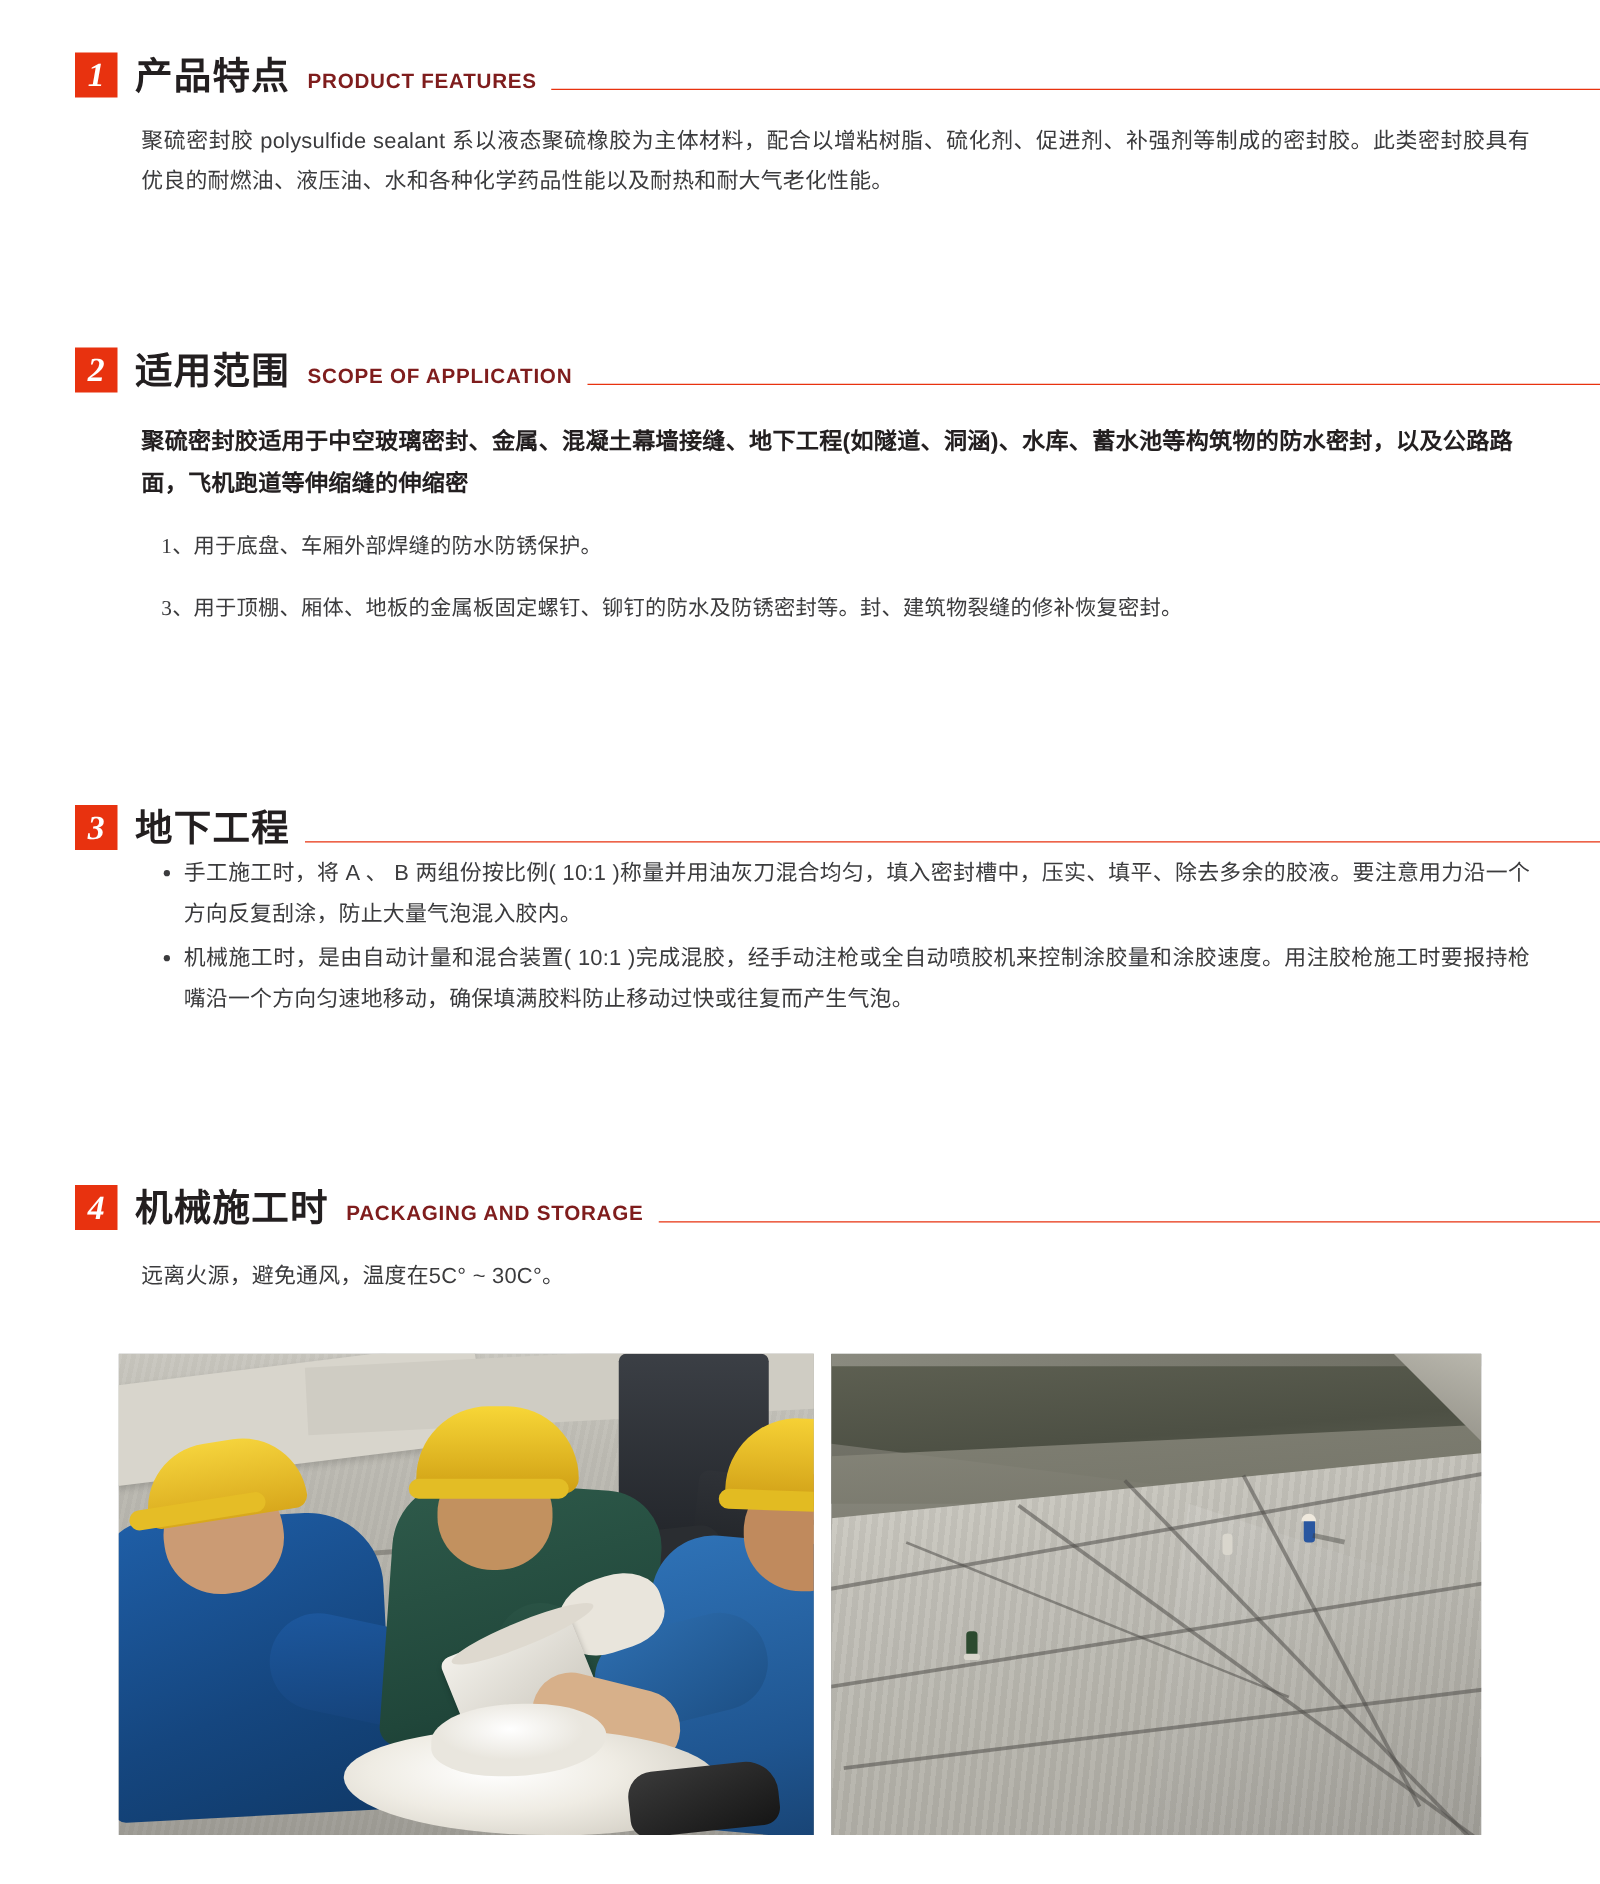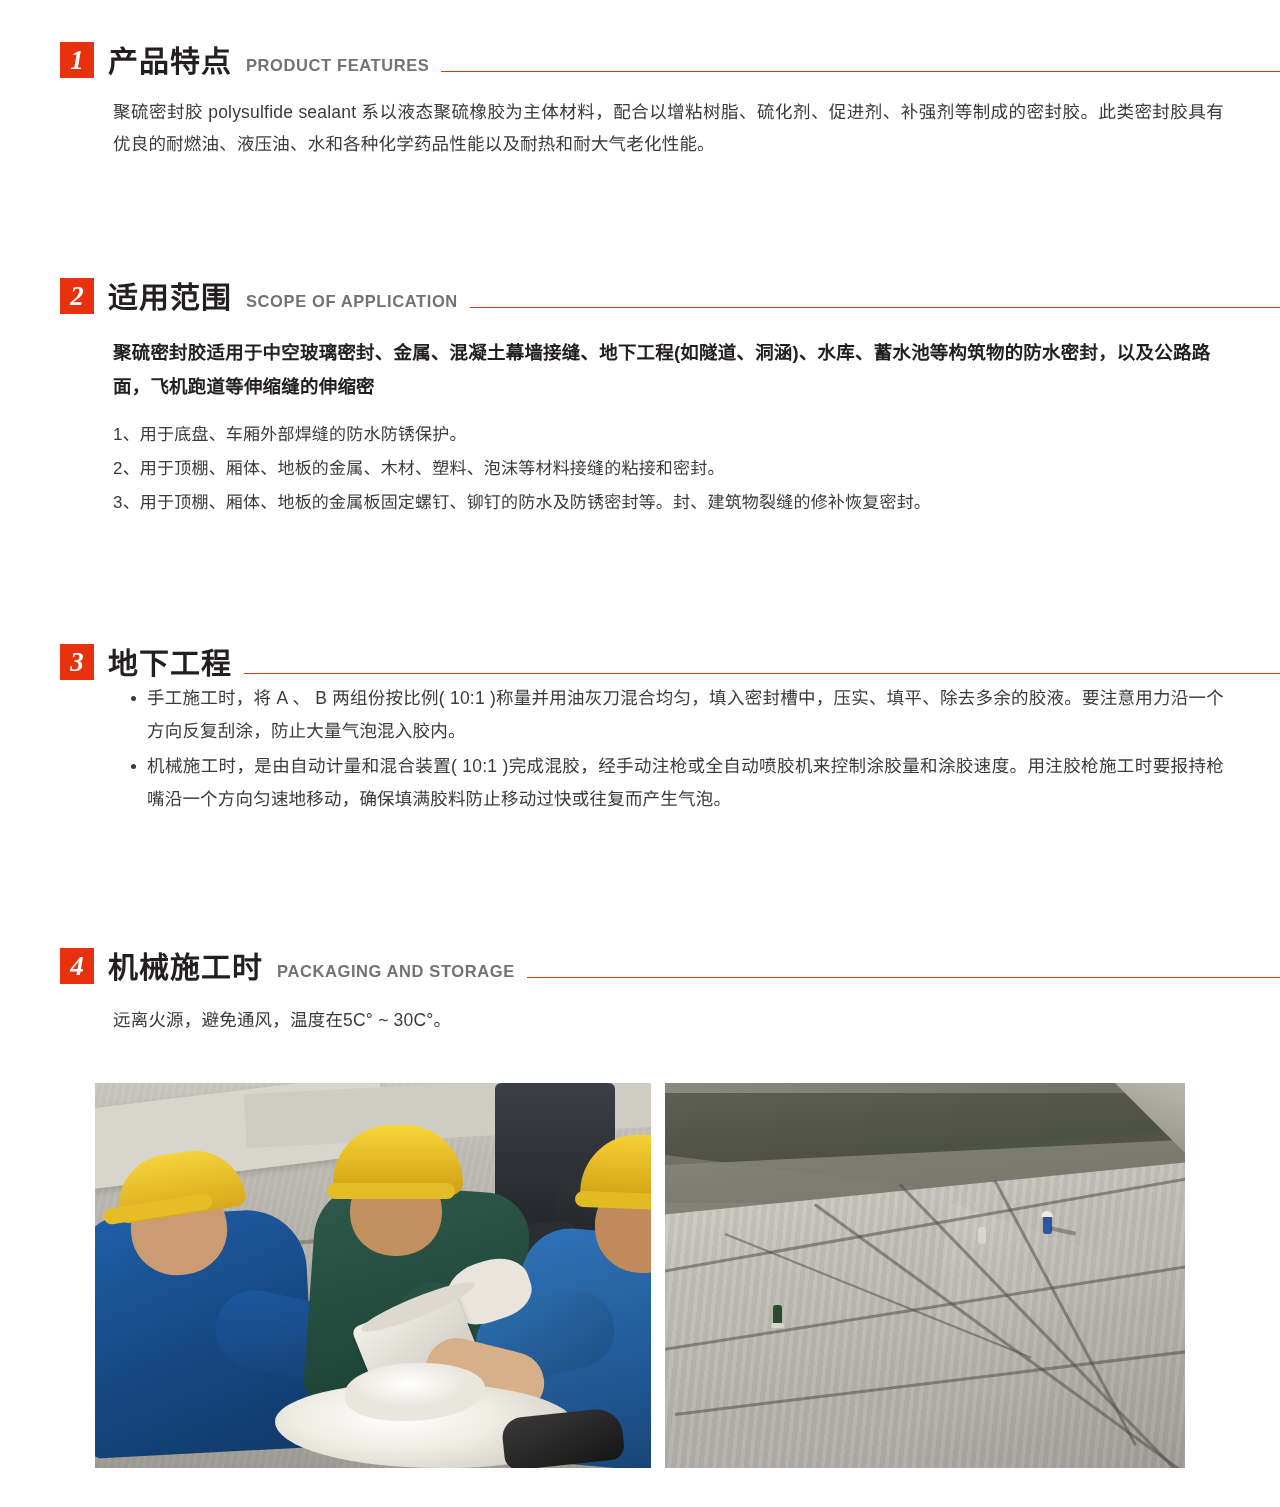--- a/index.html
+++ b/index.html
@@ -53,21 +53,21 @@
     margin-left: 48px;
     font-size: 30px;
     font-weight: bold;
     letter-spacing: 1px;
     color: #231f20;
     line-height: 36px;
     white-space: nowrap;
   }
   .sec-en {
     margin-left: 14px;
-    color: #737373;
+    color: #7f1d1d;
     font-size: 16.5px;
     font-weight: bold;
     letter-spacing: 0.6px;
     line-height: 30px;
     white-space: nowrap;
   }
   .sec-rule {
     flex: 1 1 auto;
     height: 0;
     border-bottom: 1.6px solid #e8320f;
@@ -91,25 +91,26 @@
   }
   p.para-bold {
     margin: 0;
     font-size: 18.5px;
     font-weight: bold;
     line-height: 34px;
     color: #231f20;
     letter-spacing: 0.2px;
   }
   p.para-num {
-    margin: 0;
+    margin: 16px;
     font-size: 17px;
     line-height: 34px;
     color: #3b3b3d;
     letter-spacing: 0.2px;
+    font-family: Liberation Serif, serif;
   }
   ul.bullets {
     margin: 0;
     padding-left: 18px;
     list-style: none;
   }
   ul.bullets li {
     position: relative;
     font-size: 17.5px;
     line-height: 33px;
@@ -425,21 +426,20 @@
     <div class="sec-head">
       <span class="sec-num">2</span>
       <span class="sec-cn">适用范围</span>
       <span class="sec-en">SCOPE OF APPLICATION</span>
       <span class="sec-rule"></span>
     </div>
     <div class="body-block">
       <p class="para-bold">聚硫密封胶适用于中空玻璃密封、金属、混凝土幕墙接缝、地下工程(如隧道、洞涵)、水库、蓄水池等构筑物的防水密封，以及公路路面，飞机跑道等伸缩缝的伸缩密</p>
       <div class="numlist">
         <p class="para-num">1、用于底盘、车厢外部焊缝的防水防锈保护。</p>
-        <p class="para-num">2、用于顶棚、厢体、地板的金属、木材、塑料、泡沫等材料接缝的粘接和密封。</p>
         <p class="para-num">3、用于顶棚、厢体、地板的金属板固定螺钉、铆钉的防水及防锈密封等。封、建筑物裂缝的修补恢复密封。</p>
       </div>
     </div>
   </div>
 
   <div class="section sec3">
     <div class="sec-head">
       <span class="sec-num">3</span>
       <span class="sec-cn">地下工程</span>
       <span class="sec-rule"></span>

